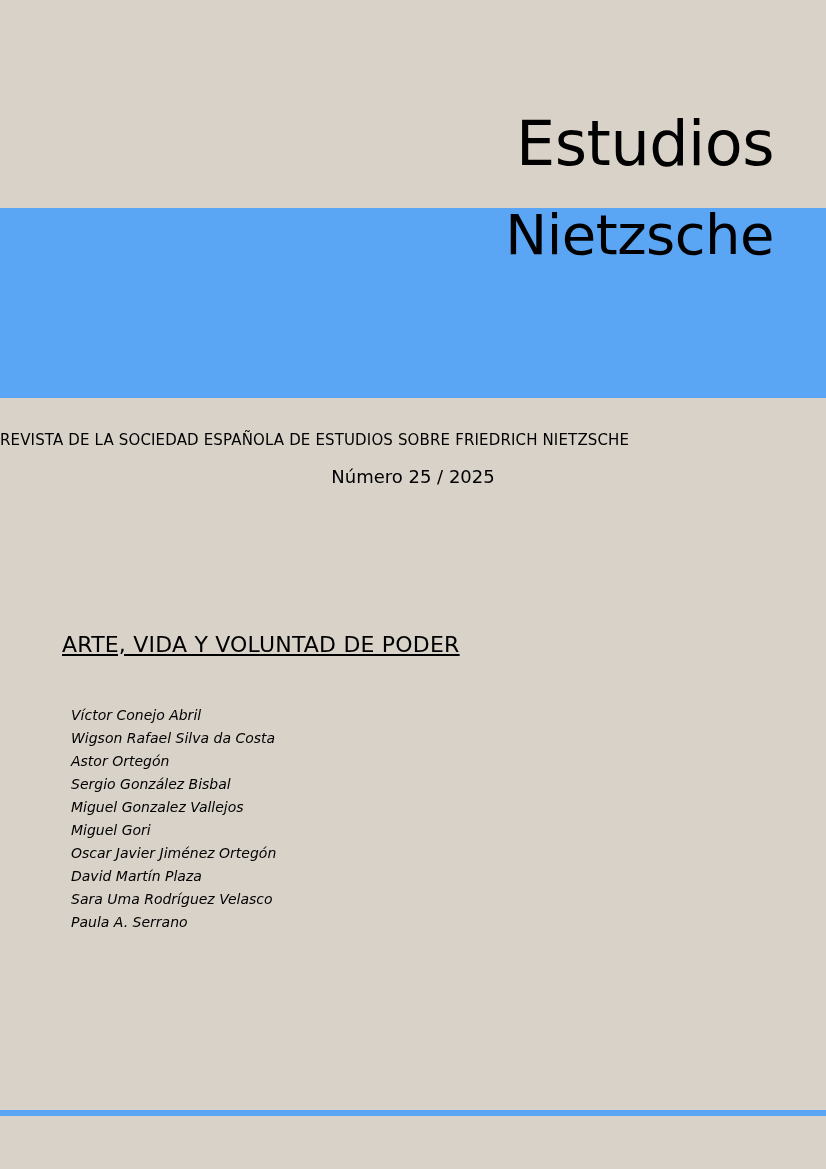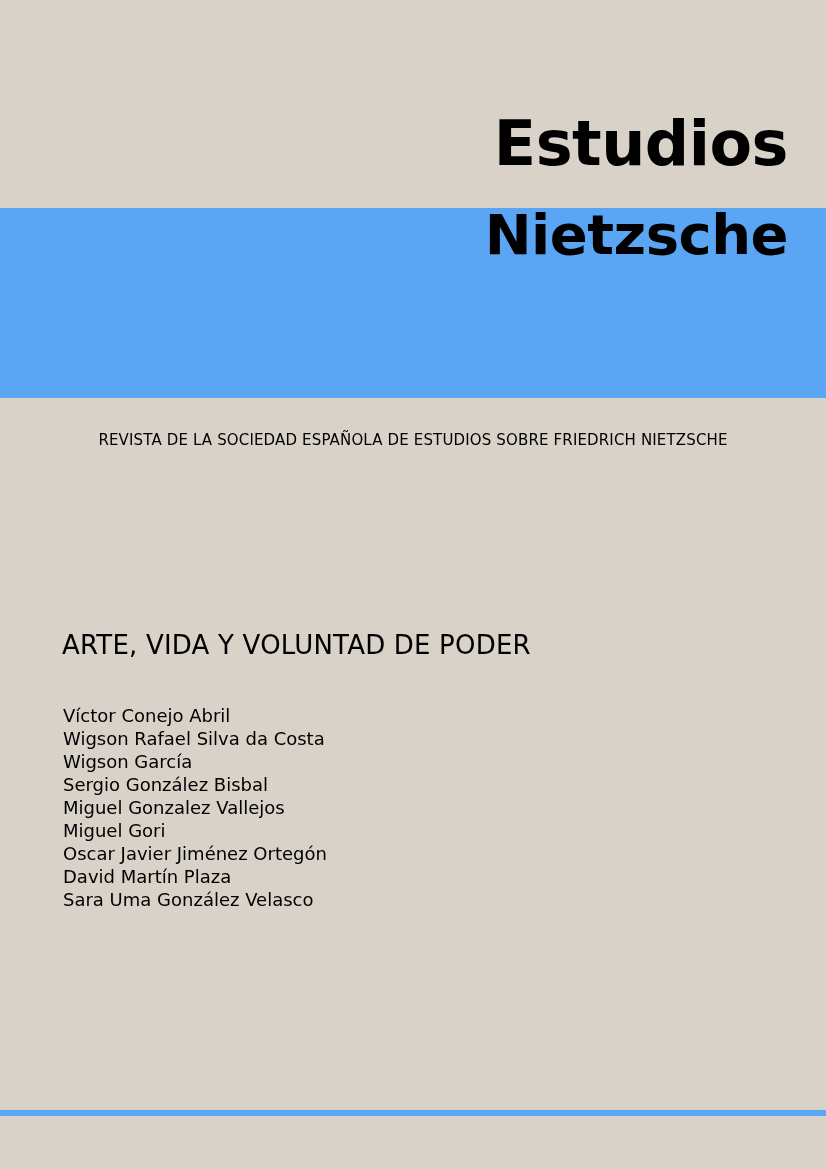--- a/index.html
+++ b/index.html
@@ -37,23 +37,23 @@
     position: absolute;
     left: 0;
     top: 208px;
     width: 826px;
     height: 190px;
     background: #5ba5f5;
   }
 
   .masthead-word {
     position: absolute;
-    right: 38px;
+    right: 52px;
     margin: 0;
-    font-weight: 700;
+    font-weight: 400;
     line-height: 1;
     white-space: nowrap;
     text-align: right;
     letter-spacing: -0.5px;
   }
 
   .word-estudios {
     top: 113px;
     font-size: 62px;
   }
@@ -62,21 +62,21 @@
     top: 207px;
     font-size: 56px;
   }
 
   
   .society {
     position: absolute;
     top: 430px;
     left: 0;
     width: 826px;
-    text-align: center;
+    text-align: left;
     font-size: 15px;
     line-height: 20px;
     letter-spacing: 0.15px;
   }
 
   .issue {
     position: absolute;
     top: 465px;
     left: 0;
     width: 826px;
@@ -84,41 +84,44 @@
     font-size: 18px;
     line-height: 24px;
   }
 
   
   .dossier-title {
     position: absolute;
     top: 629px;
     left: 62px;
     margin: 0;
-    font-size: 26px;
+    font-size: 22px;
     font-weight: 400;
     line-height: 32px;
     letter-spacing: 0.2px;
     white-space: nowrap;
+    text-decoration: underline;
   }
 
   
   .authors {
     position: absolute;
     top: 704px;
     left: 63px;
     margin: 0;
     padding: 0;
     list-style: none;
   }
 
   .author {
-    font-size: 18px;
+    font-size: 14px;
+    font-style: italic;
     line-height: 23px;
     white-space: nowrap;
+    margin-left: 8px;
   }
 
   
   .bottom-rule {
     position: absolute;
     left: 0;
     top: 1110px;
     width: 826px;
     height: 6px;
     background: #5ba5f5;
@@ -130,30 +133,32 @@
 <div class="cover">
 
   <div class="masthead">
     <div class="masthead-band"></div>
     <div class="masthead-word word-estudios">Estudios</div>
     <div class="masthead-word word-nietzsche">Nietzsche</div>
   </div>
 
   <div class="society">REVISTA DE LA SOCIEDAD ESPAÑOLA DE ESTUDIOS SOBRE FRIEDRICH NIETZSCHE</div>
 
+  <div class="issue">Número 25 / 2025</div>
 
   <h1 class="dossier-title">ARTE, VIDA Y VOLUNTAD DE PODER</h1>
 
   <ul class="authors">
     <li class="author">Víctor Conejo Abril</li>
     <li class="author">Wigson Rafael Silva da Costa</li>
-    <li class="author">Wigson García</li>
+    <li class="author">Astor Ortegón</li>
     <li class="author">Sergio González Bisbal</li>
     <li class="author">Miguel Gonzalez Vallejos</li>
     <li class="author">Miguel Gori</li>
     <li class="author">Oscar Javier Jiménez Ortegón</li>
     <li class="author">David Martín Plaza</li>
-    <li class="author">Sara Uma González Velasco</li>
+    <li class="author">Sara Uma Rodríguez Velasco</li>
+    <li class="author">Paula A. Serrano</li>
   </ul>
 
   <div class="bottom-rule"></div>
 
 </div>
 
 </body></html>

